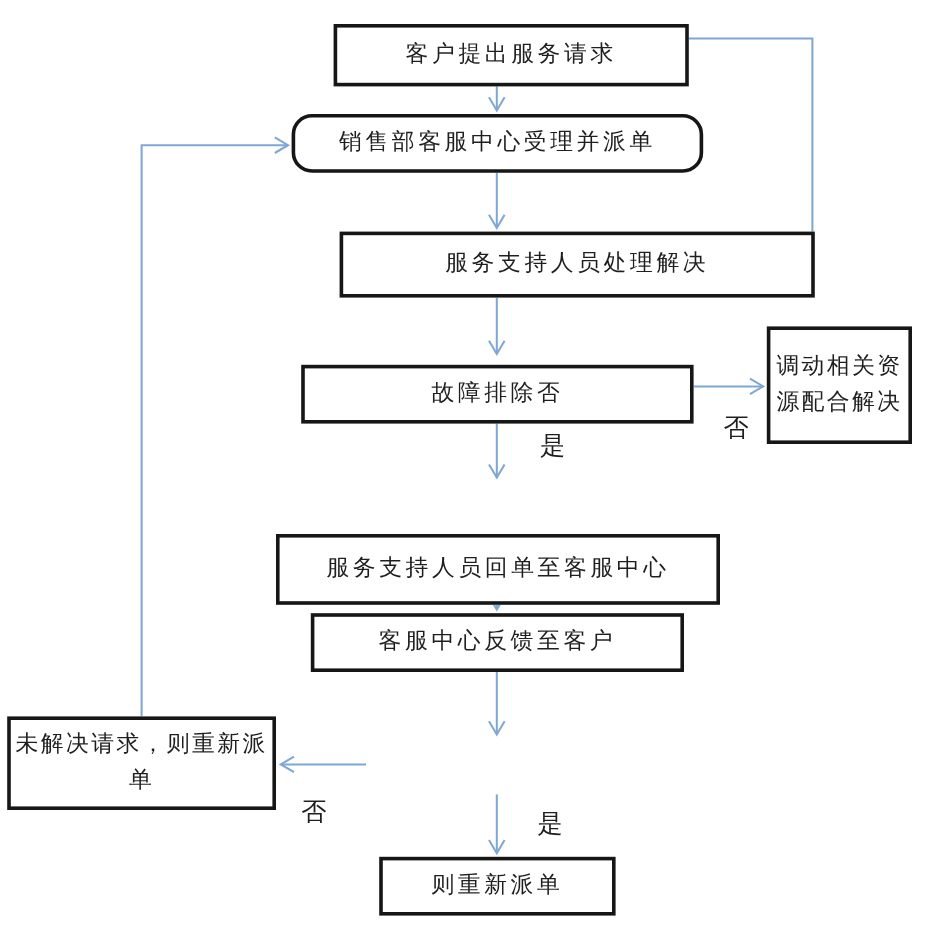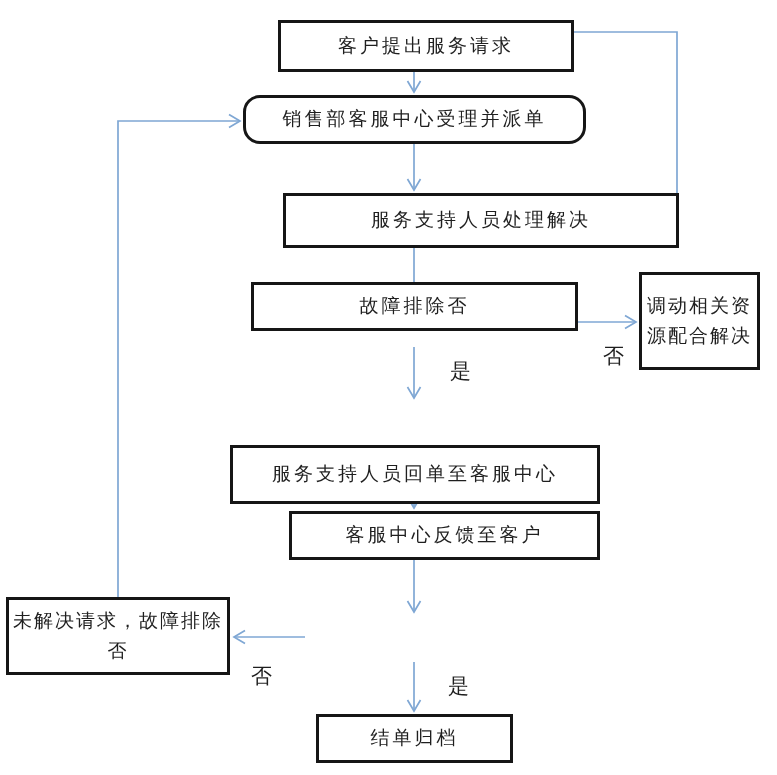--- a/index.html
+++ b/index.html
@@ -79,32 +79,32 @@
     <path class="edge" marker-end="url(#head)" d="M118,597 L118,121 L240,121"></path>
     <path class="edge" marker-end="url(#head)" d="M551,32 L677,32 L677,220 L584,220"></path>
   </svg>
 
   <div class="node" style="left:278px; top:20px; width:296px; height:52px;">客户提出服务请求</div>
 
   <div class="node" style="left:243px; top:95px; width:343px; height:49px;border-radius:17px;">销售部客服中心受理并派单</div>
 
   <div class="node" style="left:251px; top:193px; width:396px; height:55px;margin-left:32px;">服务支持人员处理解决</div>
 
-  <div class="node" style="left:251px; top:282px; width:327px; height:49px;">故障排除否</div>
+  <div class="node" style="left:251px; top:304px; width:327px; height:49px;">故障排除否</div>
 
   <div class="node small-pad" style="left:639px; top:272px; width:121px; height:98px;">调动相关资源配合解决</div>
 
   <div class="node" style="left:230px; top:401px; width:370px; height:59px;margin-top:44px;">服务支持人员回单至客服中心</div>
 
-  <div class="node" style="left:259px; top:511px; width:311px; height:49px;margin-left:30px;">客服中心反馈至客户</div>
+  <div class="node" style="left:259px; top:511px; width:311px; height:49px;">客服中心反馈至客户</div>
 
 
-  <div class="node small-pad" style="left:6px; top:597px; width:224px; height:78px;">未解决请求，故障排除否</div>
+  <div class="node small-pad" style="left:6px; top:597px; width:224px; height:78px;">未解决请求，则重新派单</div>
 
-  <div class="node" style="left:316px; top:714px; width:197px; height:49px;">结单归档</div>
+  <div class="node" style="left:316px; top:714px; width:197px; height:49px;">则重新派单</div>
 
   <span class="branch-label" style="left:450px; top:357px;">是</span>
 
   <span class="branch-label" style="left:603px; top:342px;">否</span>
 
   <span class="branch-label" style="left:448px; top:672px;">是</span>
 
   <span class="branch-label" style="left:251px; top:662px;">否</span>
 
 </div>

